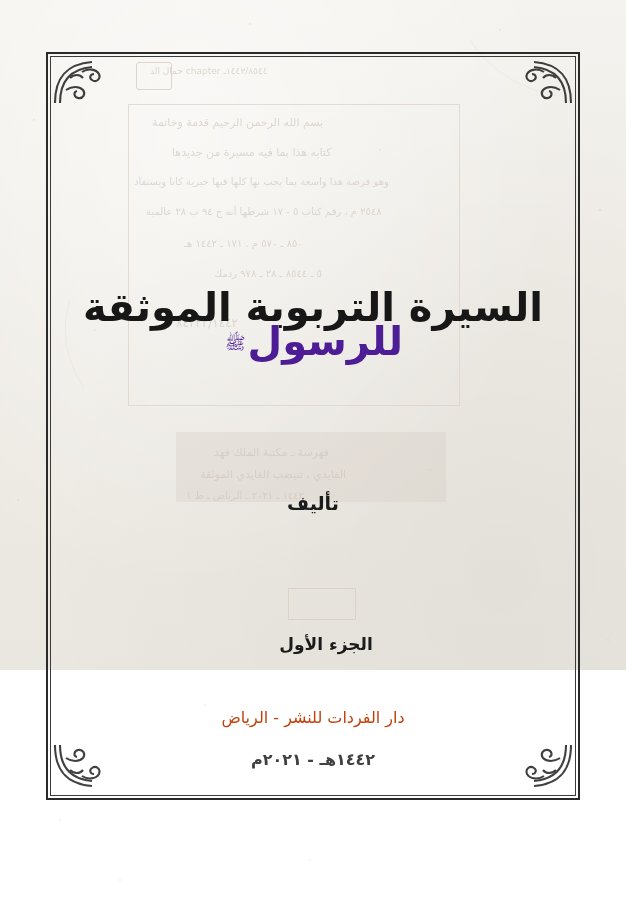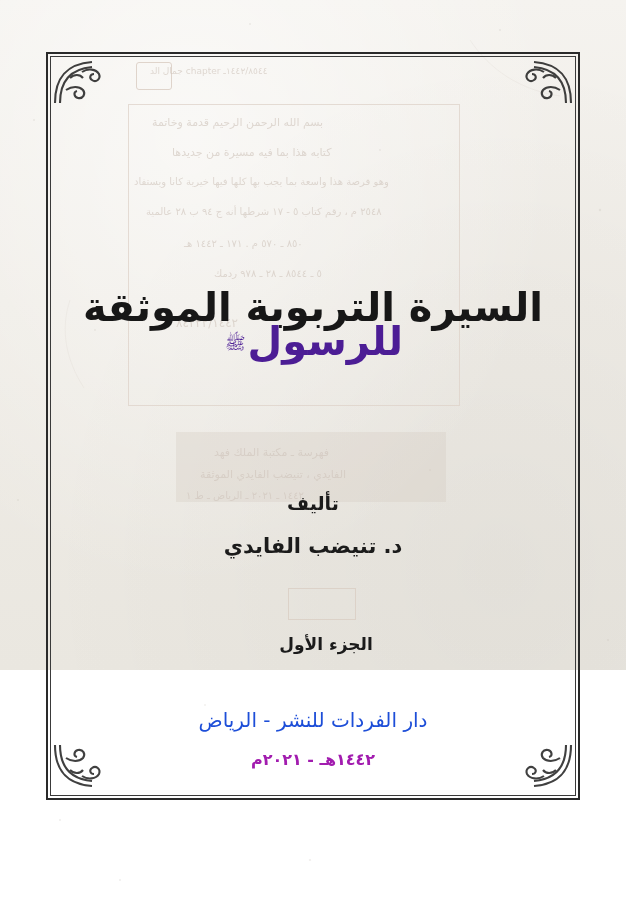--- a/index.html
+++ b/index.html
@@ -179,31 +179,31 @@
     left: 0; right: 0;
     top: 578px;
     font-size: 17px;
     font-weight: bold;
     margin-left: 26px;
   }
   .publisher {
     position: absolute;
     left: 0; right: 0;
     top: 652px;
-    font-size: 20px;
+    font-size: 16px;
     font-weight: normal;
-    color: #1d4ed8;
+    color: #c2410c;
   }
   .year {
     position: absolute;
     left: 0; right: 0;
     top: 694px;
     font-size: 16px;
     font-weight: bold;
-    color: #a21caf;
+    color: #404040;
   }
 </style>
 </head>
 <body>
 
 <div class="scan-page">
 
   <div class="paper-tint"></div>
 
   <svg class="speckle" viewBox="0 0 626 898" preserveAspectRatio="none">
@@ -293,19 +293,18 @@
       </g>
     </svg>
   </div>
 
   <div class="content">
     <div class="title-main">السيرة التربوية الموثقة</div>
     <div class="title-second">
       <span>للرسول</span><span class="honorific">ﷺ</span>
     </div>
     <div class="byline-label">تأليف</div>
-    <div class="author">د. تنيضب الفايدي</div>
     <div class="volume">الجزء الأول</div>
     <div class="publisher">دار الفردات للنشر - الرياض</div>
     <div class="year">١٤٤٢هـ - ٢٠٢١م</div>
   </div>
 
 </div>
 
 </body></html>

